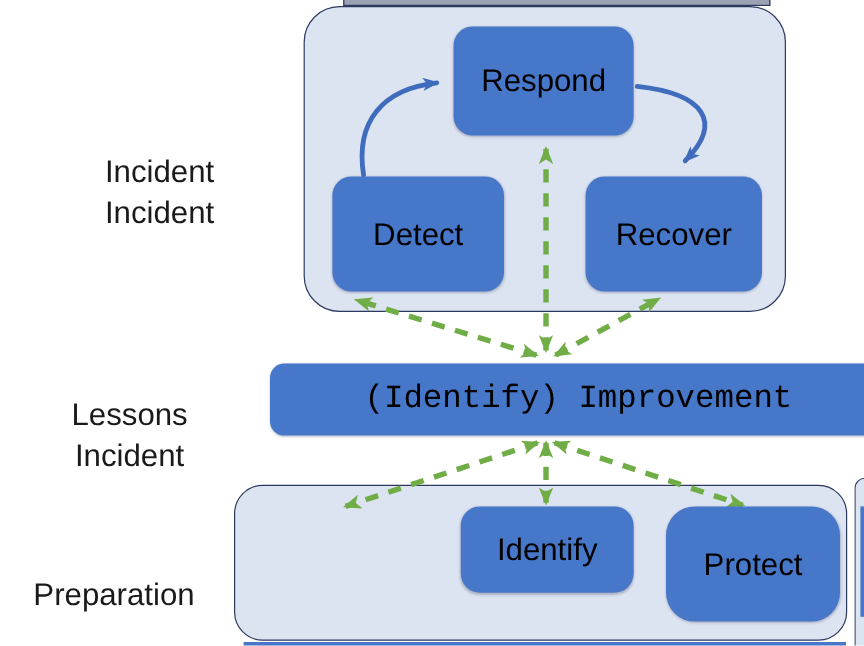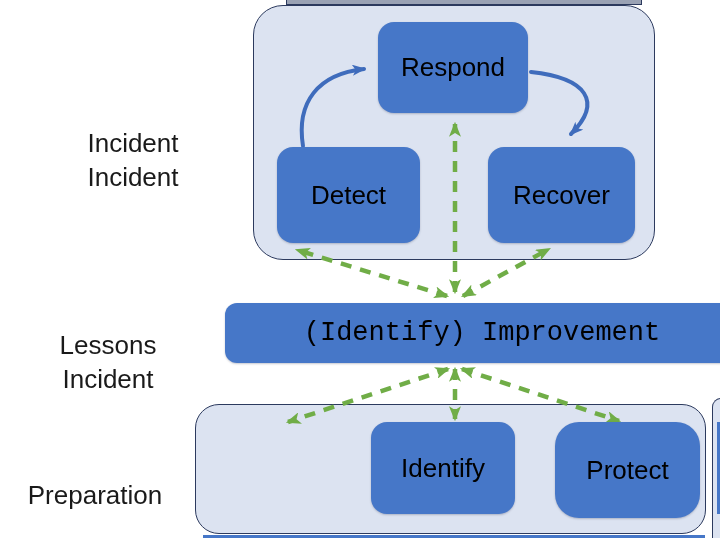--- a/index.html
+++ b/index.html
@@ -50,21 +50,21 @@
     color: #000000;
     display: flex; align-items: center; justify-content: center;
     font-size: 26px;
     box-shadow: 0 1px 2px rgba(30,40,70,0.25);
   }
   .node-respond  { left: 378px; top: 22px;  width: 150px; height: 91px; border-radius: 16px; }
   .node-detect   { left: 277px; top: 147px; width: 143px; height: 96px; border-radius: 16px; }
   .node-recover  { left: 488px; top: 147px; width: 147px; height: 96px; border-radius: 16px; }
   .node-improve  { left: 225px; top: 303px; width: 514px; height: 60px; border-radius: 12px; font-size: 27px; font-family: Liberation Mono, monospace; }
   .node-govern   { left: 209px; top: 422px; width: 145px; height: 96px; border-radius: 16px; }
-  .node-identify { left: 371px; top: 422px; width: 144px; height: 92px; border-radius: 16px; }
+  .node-identify { left: 384px; top: 422px; width: 144px; height: 72px; border-radius: 16px; }
   .node-protect  { left: 555px; top: 422px; width: 145px; height: 96px; border-radius: 24px; }
   .row-label {
     position: absolute;
     color: var(--label-black);
     font-size: 26px; line-height: 1.32;
     text-align: center; width: 200px; margin-top: 28px;
   }
   .label-incident { left: 33px; top: 98px; }
   .label-lessons  { left: 8px;  top: 300px; }
   .label-prep     { left: -5px; top: 450px; }

